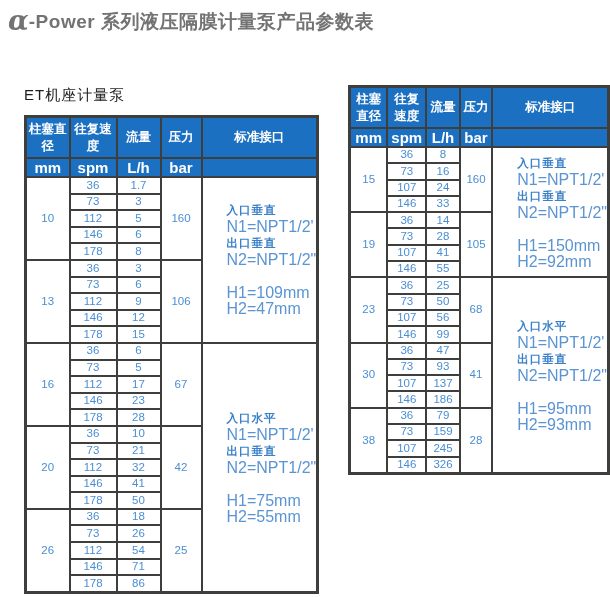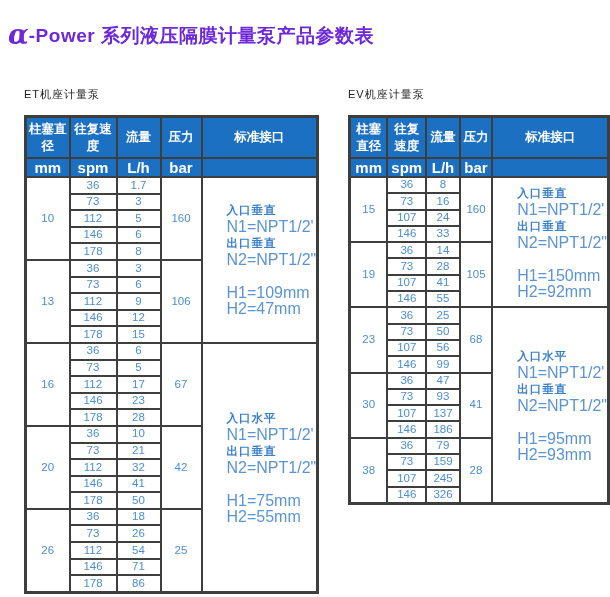--- a/index.html
+++ b/index.html
@@ -5,39 +5,39 @@
   html,body{margin:0;padding:0;}
   body{
     width:610px;height:597px;
     background:#ffffff;
     position:relative;
     overflow:hidden;
     font-family:"Liberation Sans","DejaVu Sans",sans-serif;
     -webkit-font-smoothing:antialiased;
   }
   .page-title{
-    position:absolute;left:8px;top:20px;
-    color:#6d28d9;
+    position:absolute;left:8px;top:6px;
+    color:#737373;
     white-space:nowrap;
   }
   .title-alpha{
     font-family:"DejaVu Serif",serif;
     font-style:italic;font-weight:bold;
     font-size:27px;line-height:30px;
     vertical-align:-2px;
   }
   .title-rest{
     font-weight:bold;font-size:19px;line-height:30px;
     letter-spacing:0.5px;
   }
   .table-section{position:absolute;top:85px;}
   .sec-et{left:24px;}
   .sec-ev{left:348px;}
   .section-heading{
-    font-size:11px;color:#1d1d1d;
+    font-size:15px;color:#1d1d1d;
     letter-spacing:1px;
     height:19px;line-height:19px;
     margin-bottom:11px;
   }
   table.pump-table{
     border-collapse:collapse;
     table-layout:fixed;
     border:3px solid #3e3e3c;
     background:#ffffff;
   }
@@ -248,21 +248,20 @@
         </tr>
         <tr>
           <td class="c-num">178</td>
           <td class="c-num">86</td>
         </tr>
       </tbody>
   </table>
 </div>
 
 <div class="table-section sec-ev">
-  <div class="section-heading">EV机座计量泵</div>
   <table class="pump-table t-ev">
     <colgroup>
       <col style="width:48px">
         <col style="width:46px">
         <col style="width:44px">
         <col style="width:41px">
         <col style="width:79px">
     </colgroup>
     <thead>
       <tr class="hdr-row">

